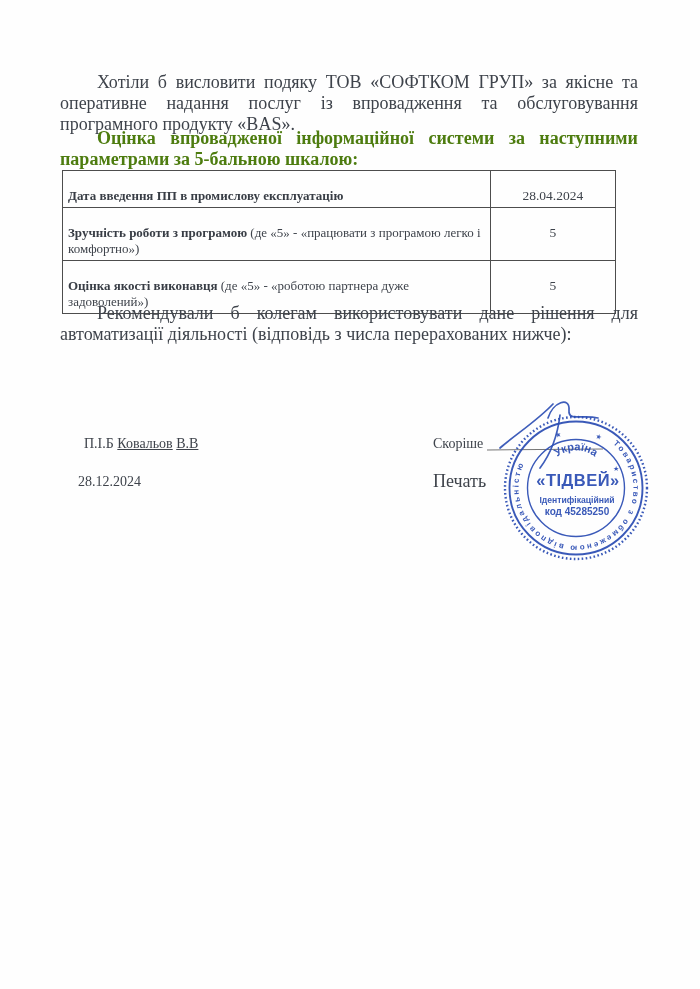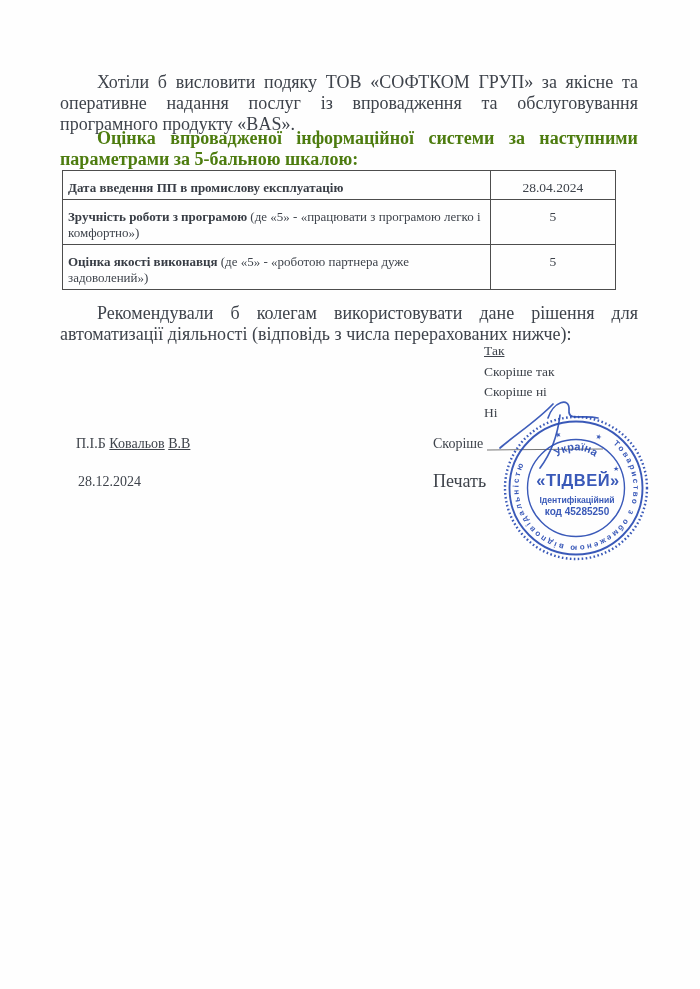--- a/index.html
+++ b/index.html
@@ -21,36 +21,36 @@
   #thanks{top:72px;}
   #heading{top:128px;}
   #recommend{top:303px;}
   table.rating{
     position:absolute;left:62px;top:170px;
     width:554px;border-collapse:collapse;
     font-size:13px;line-height:16.5px;color:#3e434b;
   }
   table.rating td{
     border:1px solid #4d4d4d;
-    padding:9px 5px 2px 5px;
+    padding:17px 5px 2px 5px;
     vertical-align:top;
   }
   td.param-cell{width:426px;}
   td.value-cell{width:116px;text-align:center;font-size:13.5px;}
   .param-bold{font-weight:bold;color:#383d45;}
   tr.r1 td{height:15px;}
   tr.rx td{height:30px;}
   .options{
     position:absolute;left:484px;top:341px;
     font-size:13.5px;line-height:20.5px;
   }
   .option{white-space:nowrap;}
   .option.selected{text-decoration:underline;}
   .sig-name{
-    position:absolute;left:76px;top:436px;
+    position:absolute;left:84px;top:436px;
     font-size:14px;white-space:nowrap;
   }
   .sig-name .und{text-decoration:underline;}
   .sig-date{position:absolute;left:78px;top:474px;font-size:14px;}
   .lbl-sign{position:absolute;left:433px;top:436px;font-size:14px;}
   .lbl-seal{position:absolute;left:433px;top:471px;font-size:18px;}
   .sign-line{
     position:absolute;left:487px;top:449px;width:116px;height:1px;
     background:#5f5f5f;opacity:.85;transform:rotate(-.5deg);z-index:1;
   }
@@ -78,26 +78,20 @@
       </tr>
       <tr class="rx">
         <td class="param-cell"><span class="param-bold">Оцінка якості виконавця</span> <span>(де «5» - «роботою партнера дуже задоволений»)</span></td>
         <td class="value-cell">5</td>
       </tr>
     </tbody>
   </table>
 
   <div class="para" id="recommend">Рекомендували б колегам використовувати дане рішення для автоматизації діяльності (відповідь з числа перерахованих нижче):</div>
 
-  <div class="options">
-    <div class="option selected">Так</div>
-    <div class="option">Скоріше так</div>
-    <div class="option">Скоріше ні</div>
-    <div class="option">Ні</div>
-  </div>
 
   <div class="sig-name"><span>П.І.Б</span> <span class="und">Ковальов</span> <span class="und">В.В</span></div>
 
   <div class="sig-date">28.12.2024</div>
 
   <div class="lbl-sign">Скоріше</div>
   <div class="lbl-seal">Печать</div>
   <div class="sign-line"></div>
 
   <svg id="stamp-svg" width="150" height="150" viewBox="0 0 150 150" opacity="0.92">

